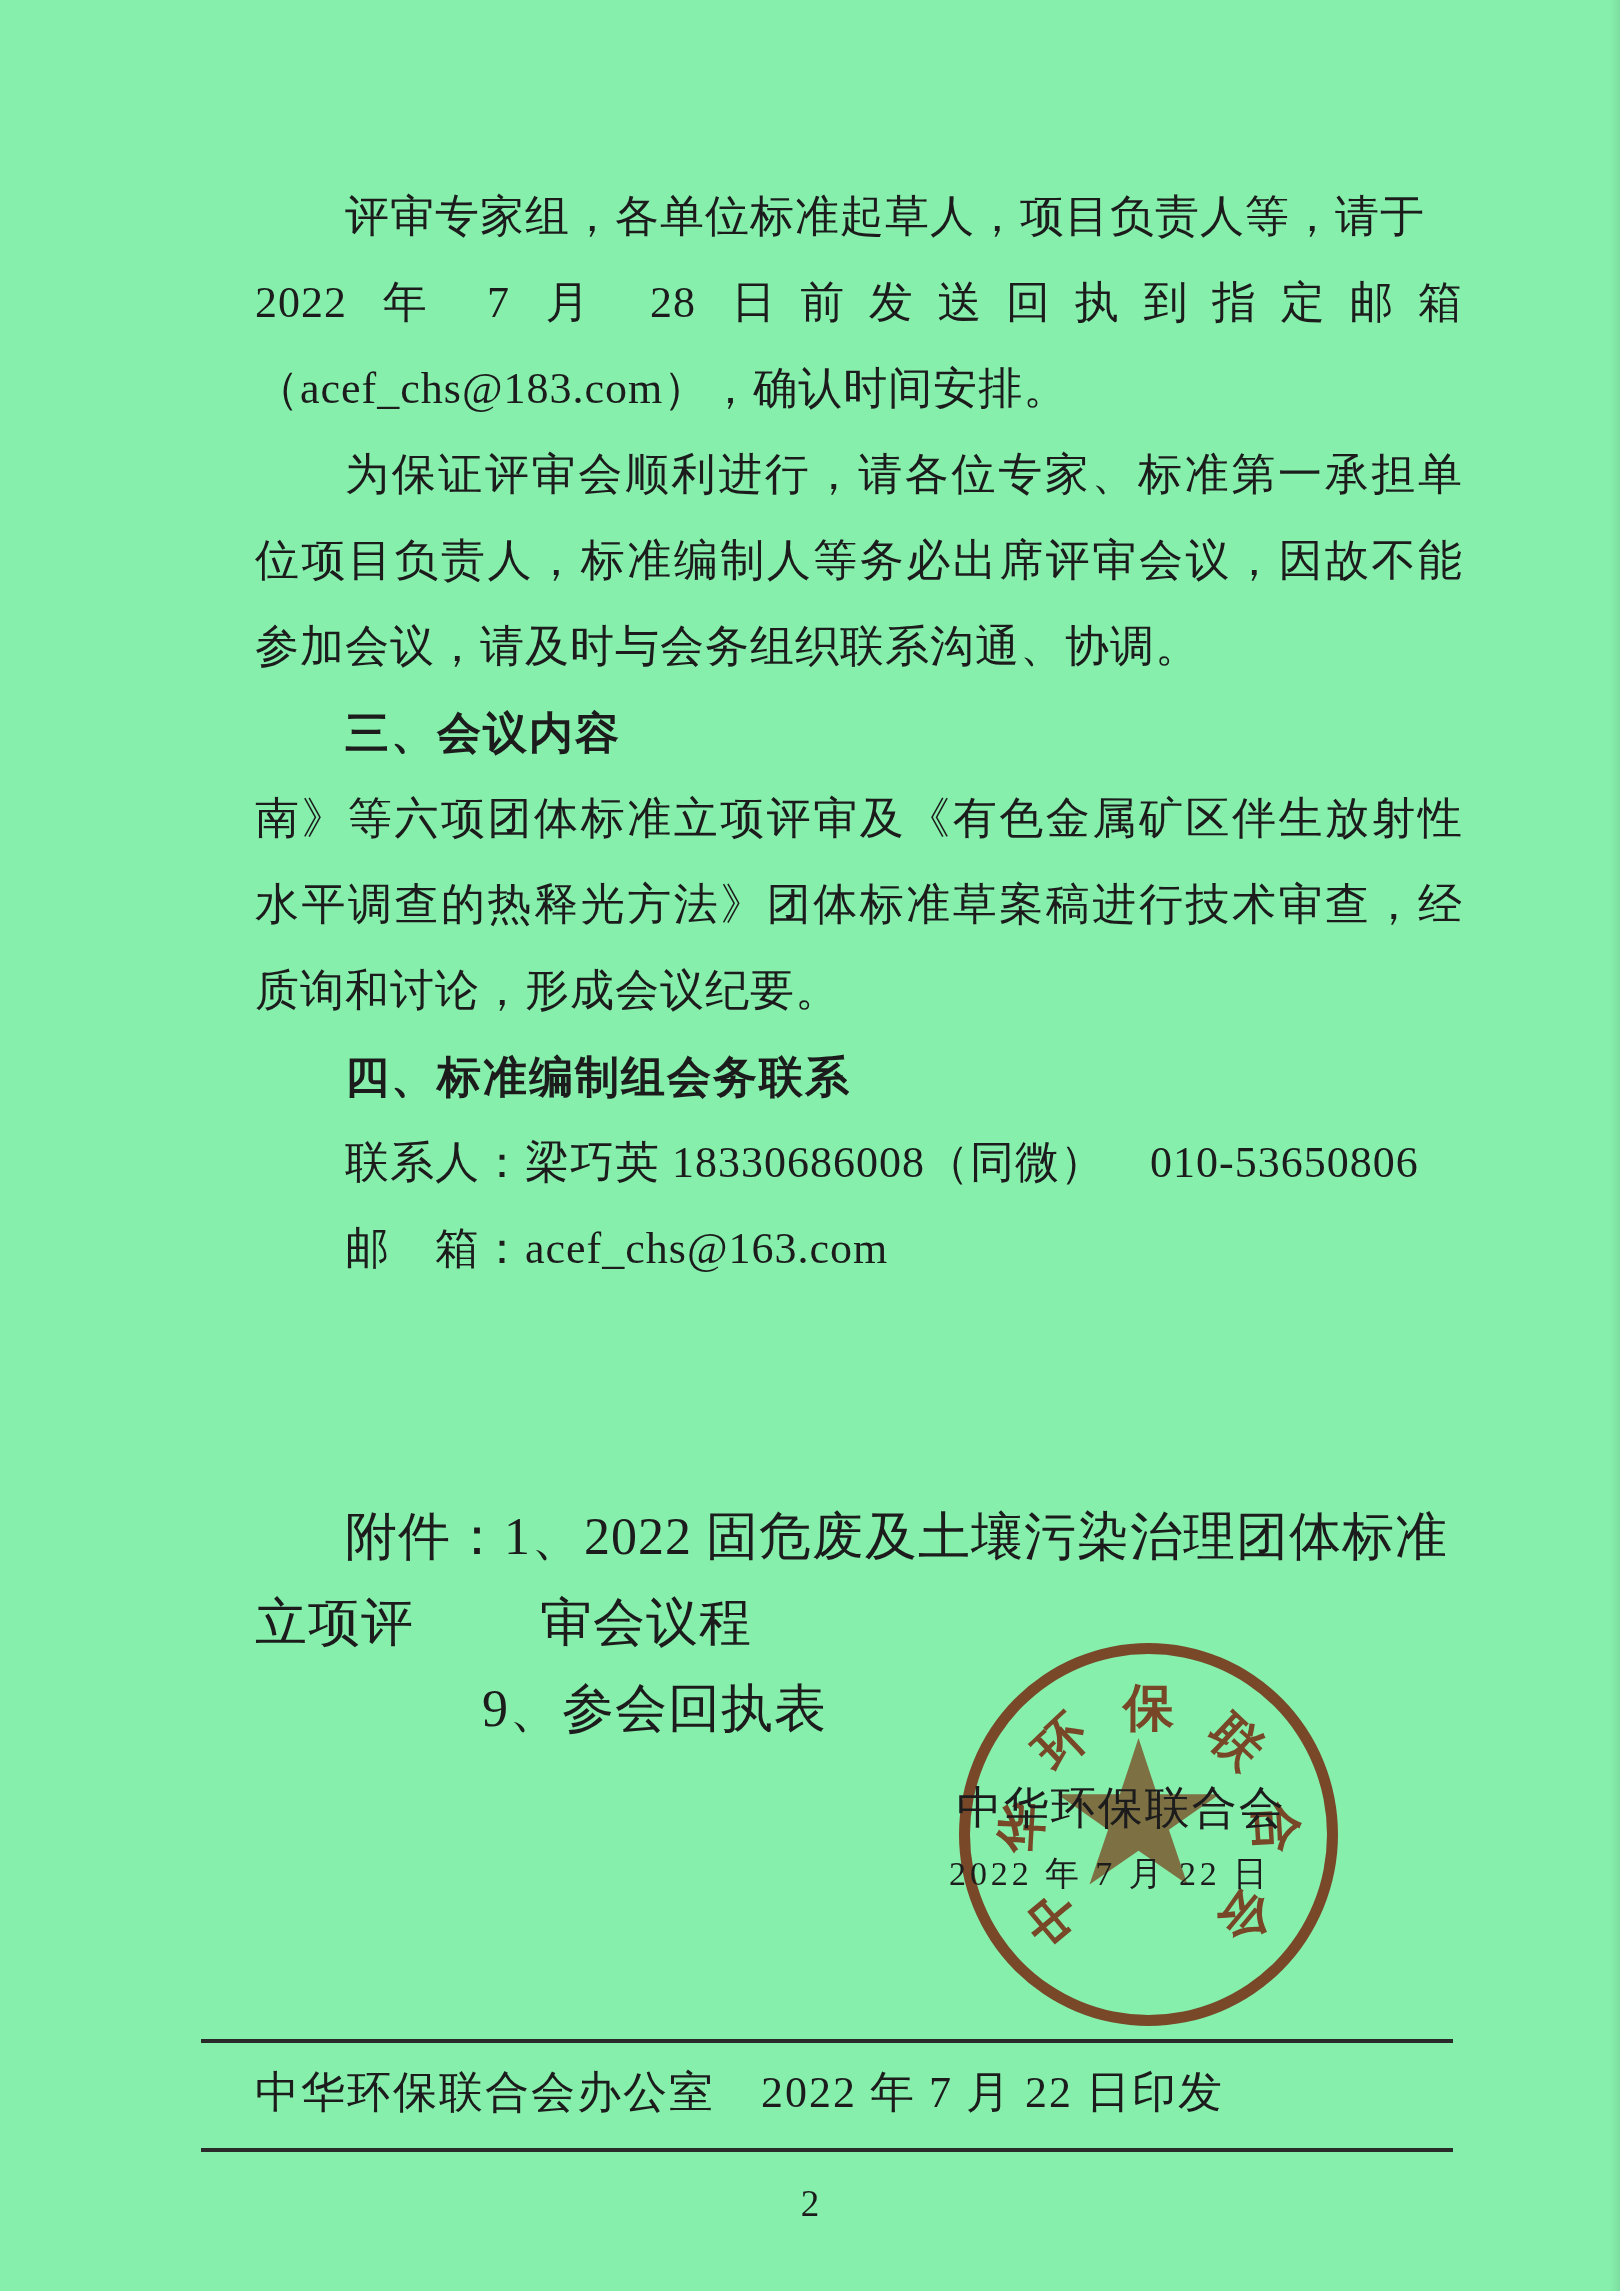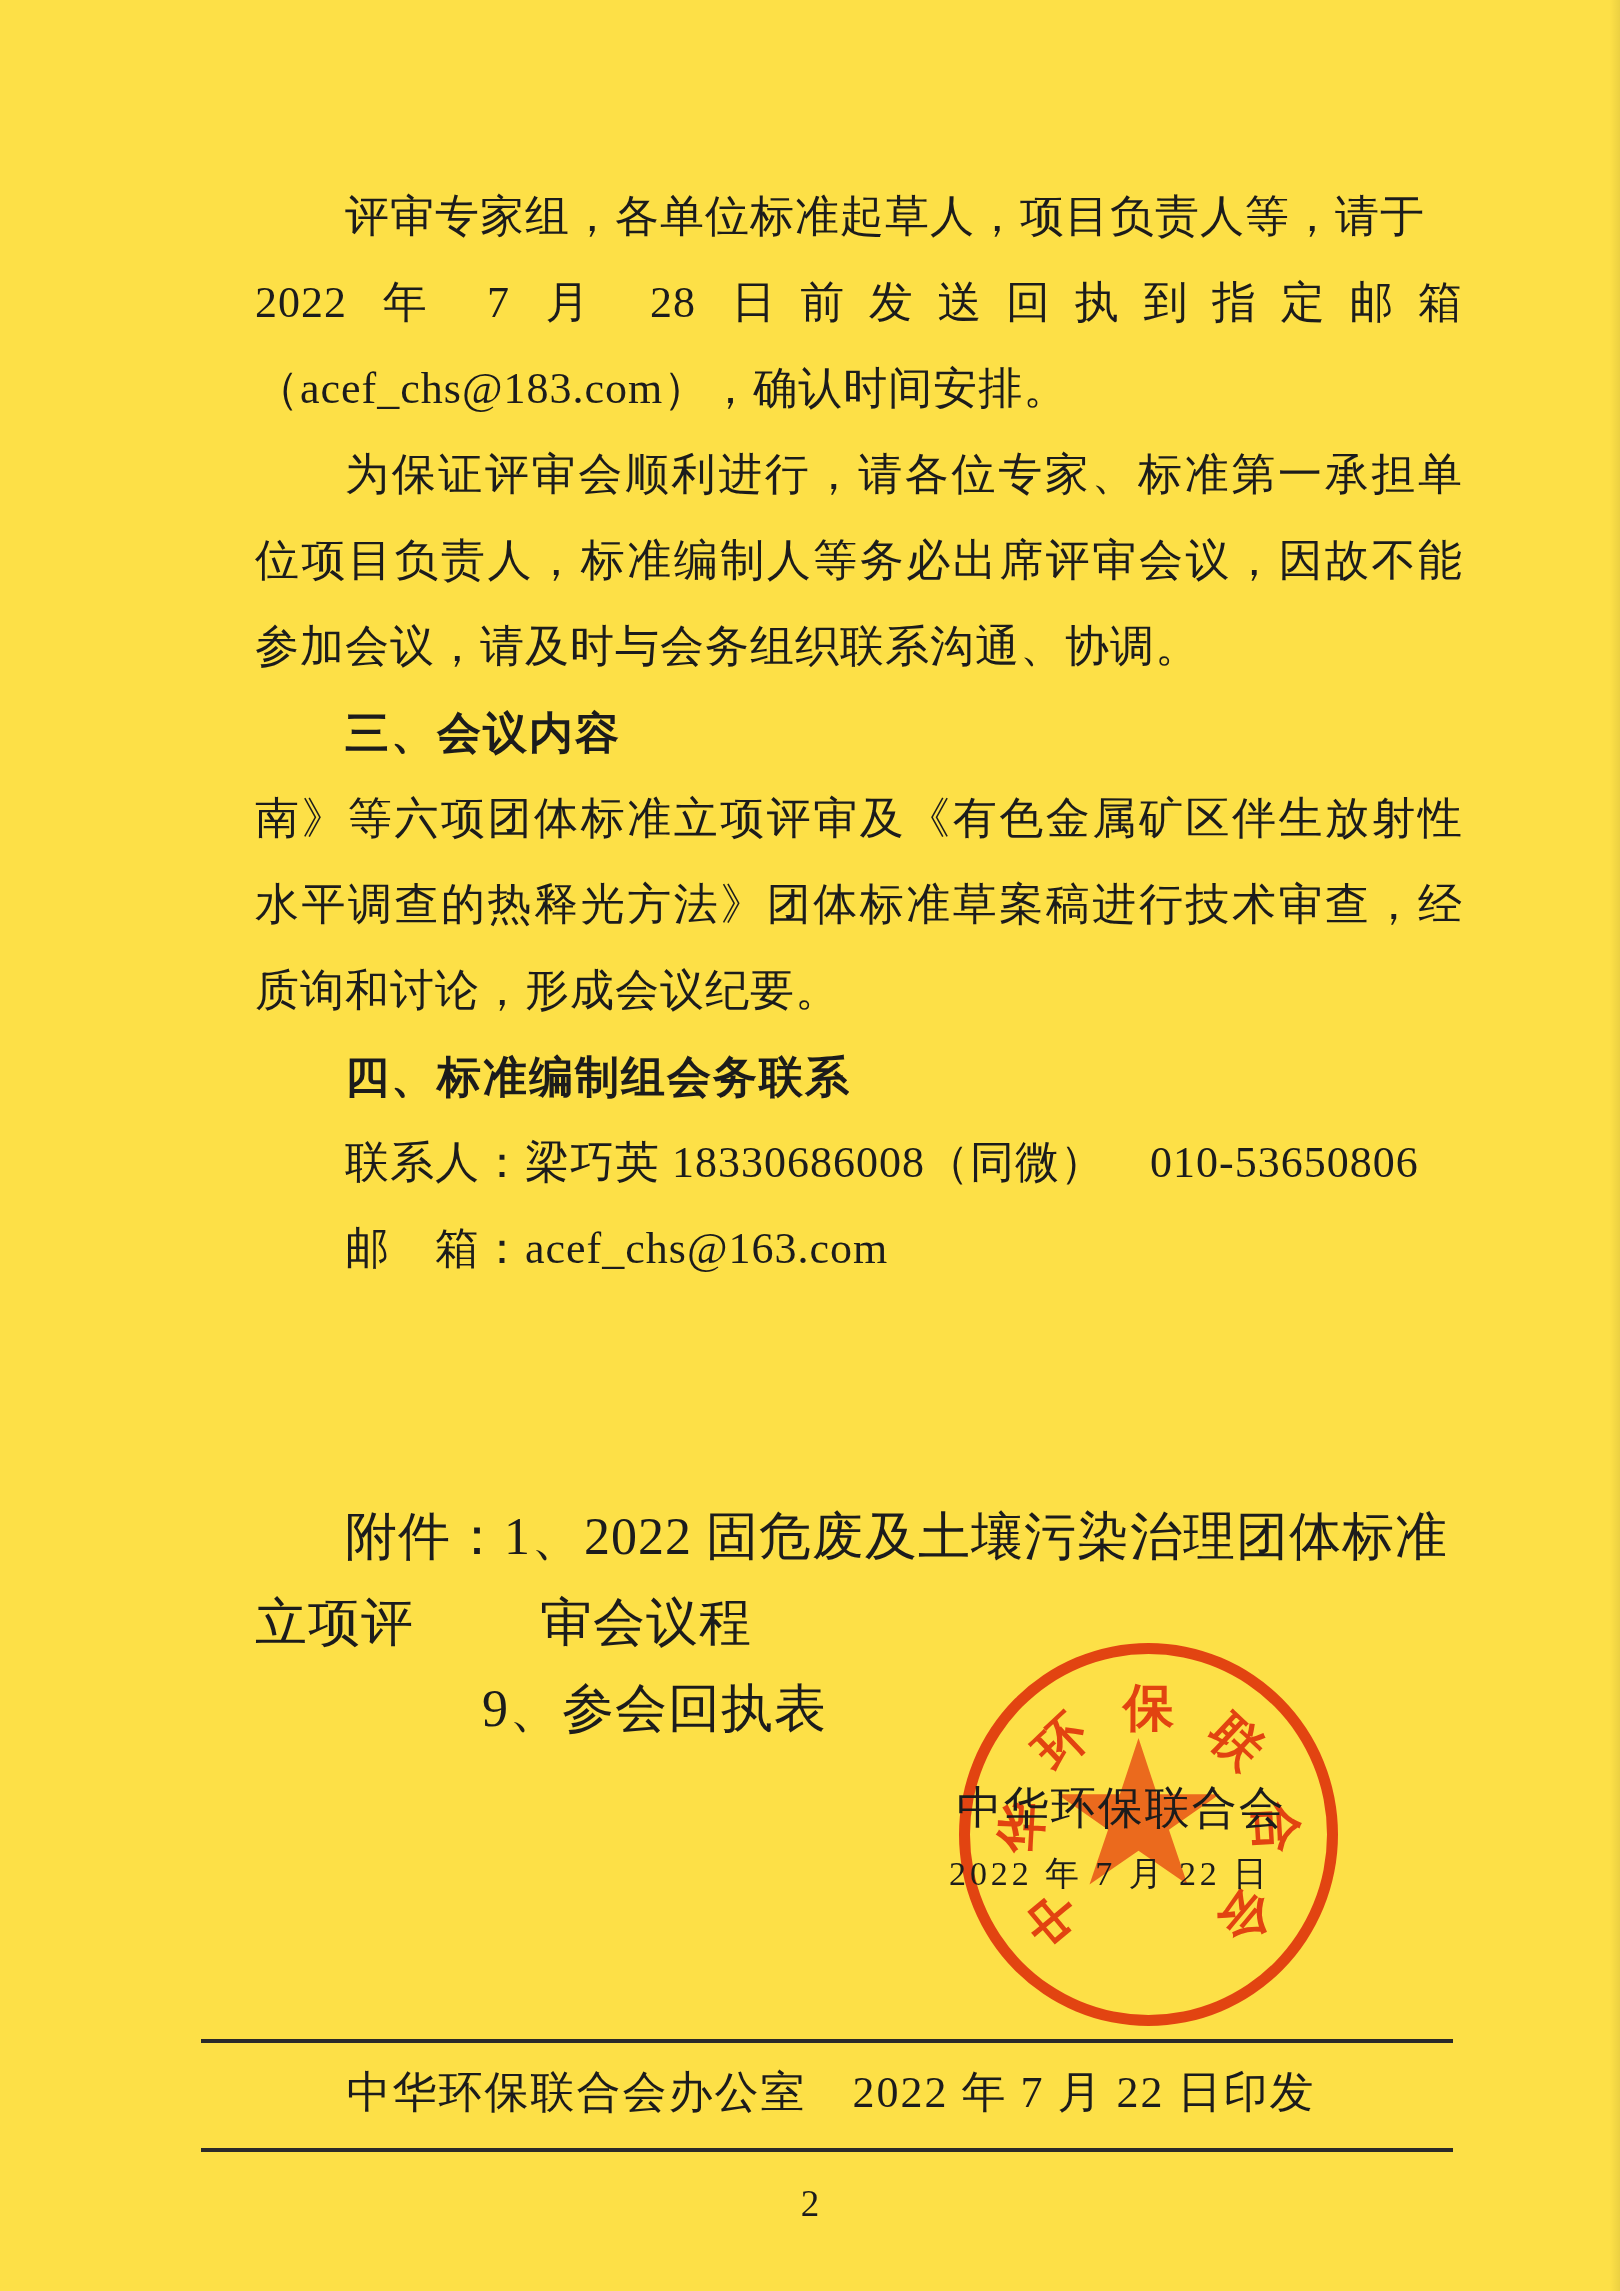--- a/index.html
+++ b/index.html
@@ -1,19 +1,19 @@
 <!DOCTYPE html>
 <html><head>
 <meta charset="utf-8">
 <style>
   html,body{margin:0;padding:0;background:#e9e9e9;}
   .page{
     position:relative;
     width:1620px;height:2292px;
-    background:#fde047;
+    background:#86efac;
     overflow:hidden;
     font-family:"Liberation Serif","DejaVu Serif",serif;
     color:#1c1c1c;
   }
   
   .bodyblock{position:absolute;left:255px;top:174px;width:1208px;}
   .bl{height:86px;line-height:86px;font-size:44px;letter-spacing:1px;white-space:normal;}
   .ind{text-indent:90px;}
   .jl{text-align:justify;text-align-last:justify;}
   .hd{font-family:"Liberation Sans","DejaVu Sans",sans-serif;font-weight:700;font-size:44px;letter-spacing:2px;}
@@ -42,21 +42,21 @@
   }
   .seal-star{
     position:absolute;left:84px;top:84px;width:169px;height:161px;
     background:rgba(233,88,62,0.8);
     clip-path:polygon(50% 0%,61% 35%,98% 35%,68% 57%,79% 91%,50% 70%,21% 91%,32% 57%,2% 35%,39% 35%);
   }
   
   .rule{position:absolute;left:201px;width:1252px;height:3.9px;background:#2a2a2a;}
   .rule-top{top:2039px;}
   .rule-bottom{top:2148px;}
-  .footrow{position:absolute;left:255px;top:2060px;width:1152px;display:flex;justify-content:center;gap:46px;}
+  .footrow{position:absolute;left:255px;top:2060px;width:1152px;display:flex;justify-content:flex-start;gap:46px;}
   .foot-txt{font-size:44px;line-height:65px;letter-spacing:2px;}
   .pagenum{position:absolute;left:0;top:2182px;width:1620px;text-align:center;font-size:37px;}
   
   .scan-edge{position:absolute;right:0;top:0;width:9.8px;height:2292px;
     background:linear-gradient(to left,rgba(0,0,0,0.07),rgba(0,0,0,0));}
 </style>
 </head>
 <body>
 
 <div class="page">

